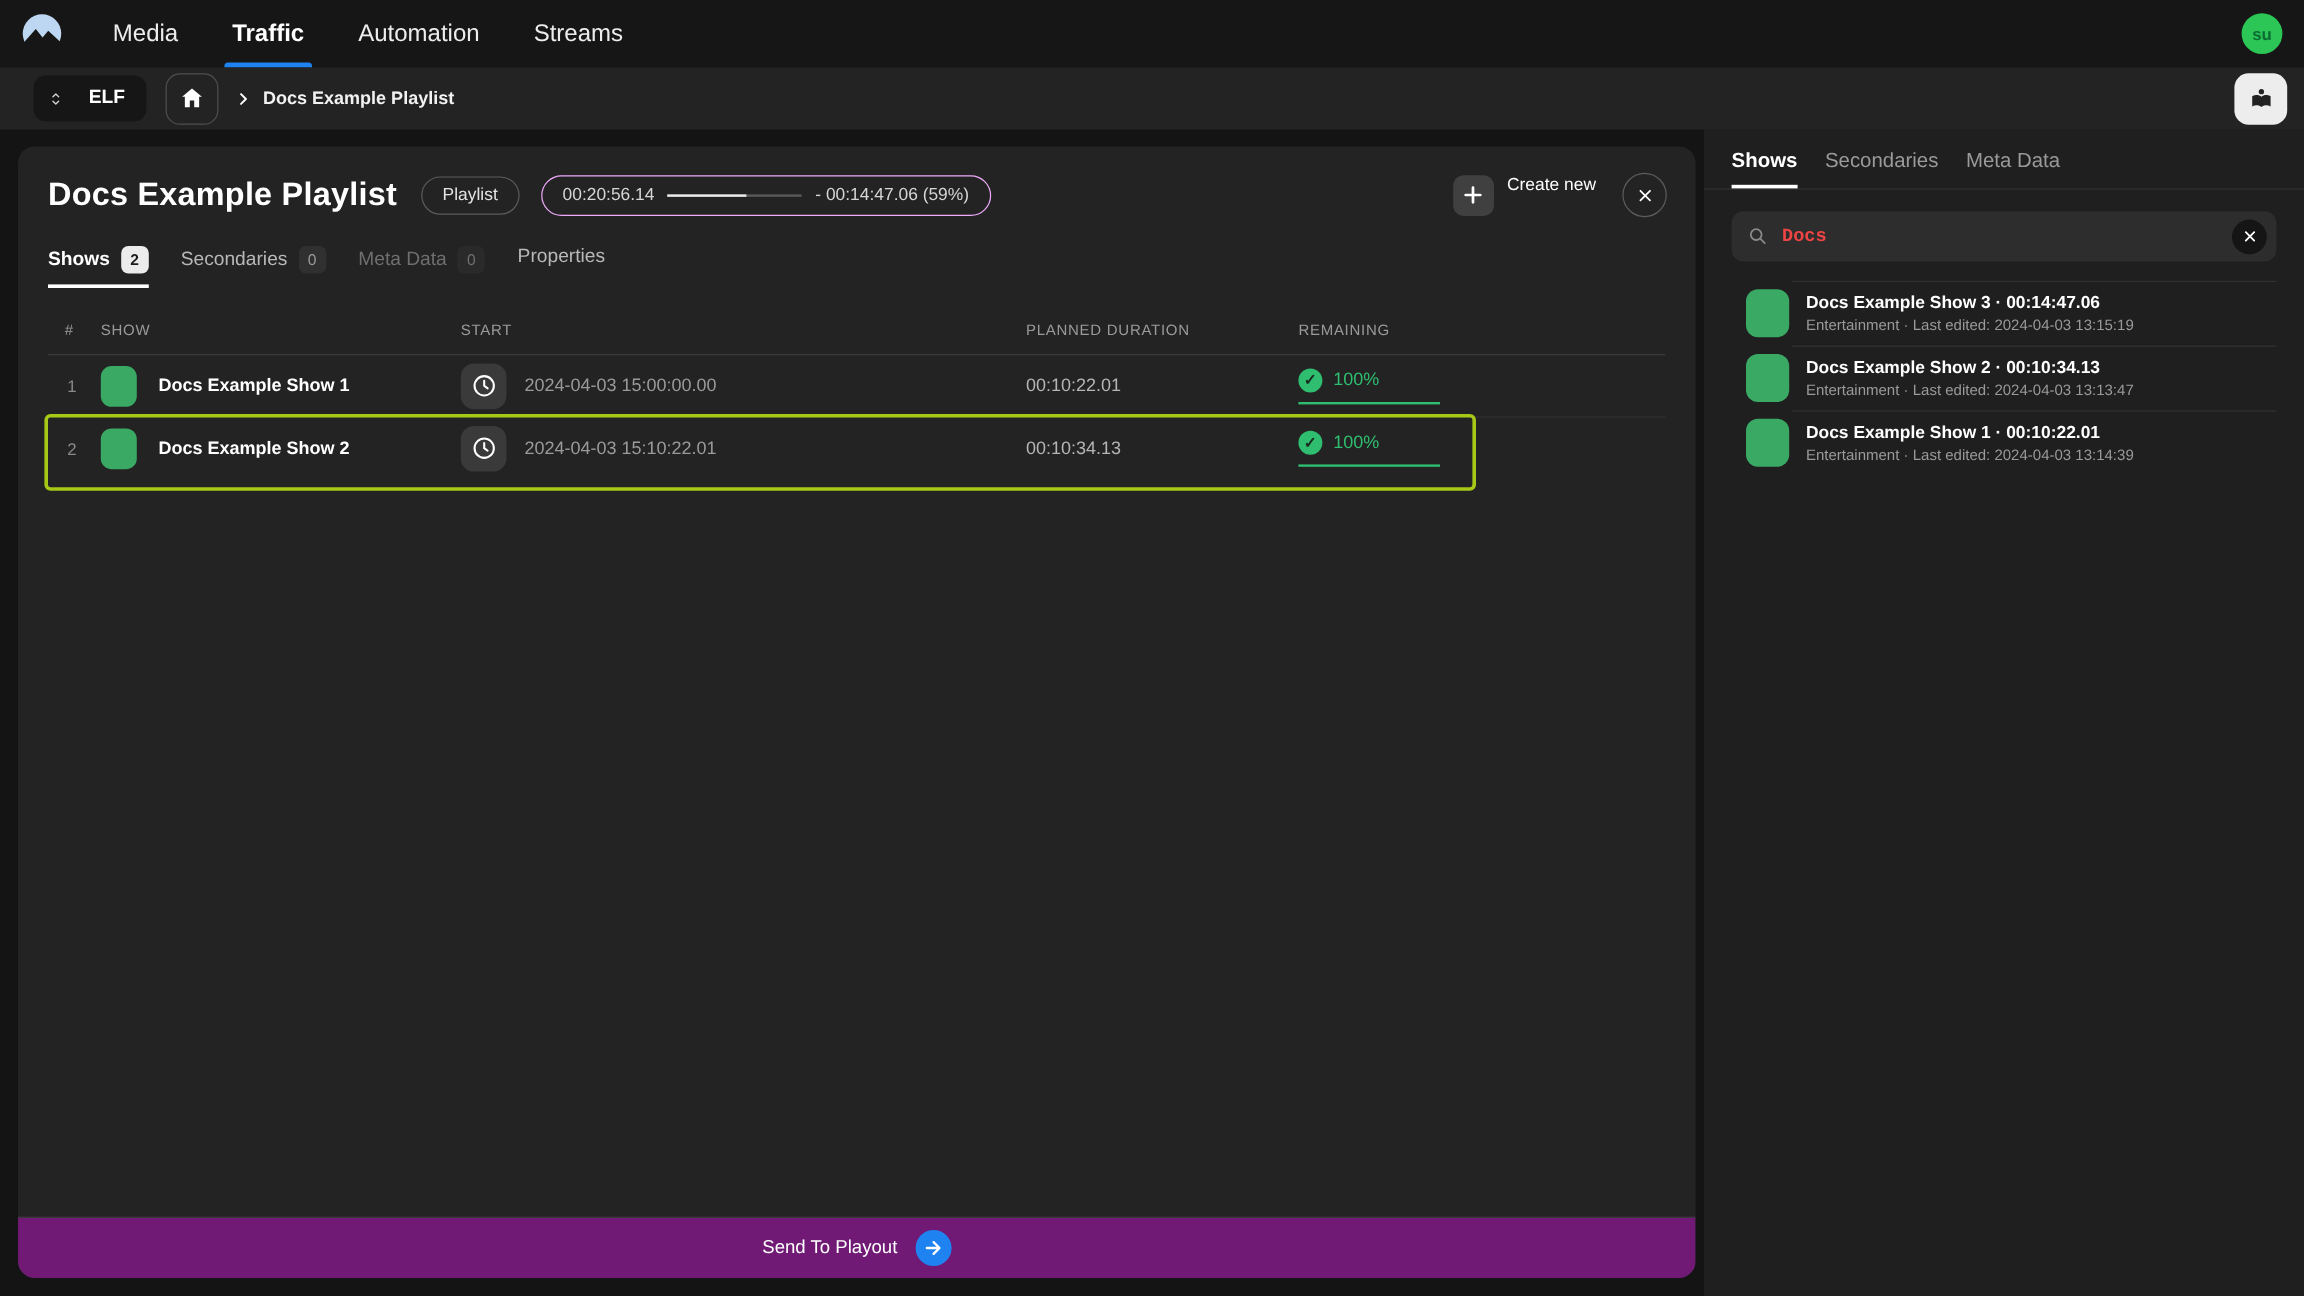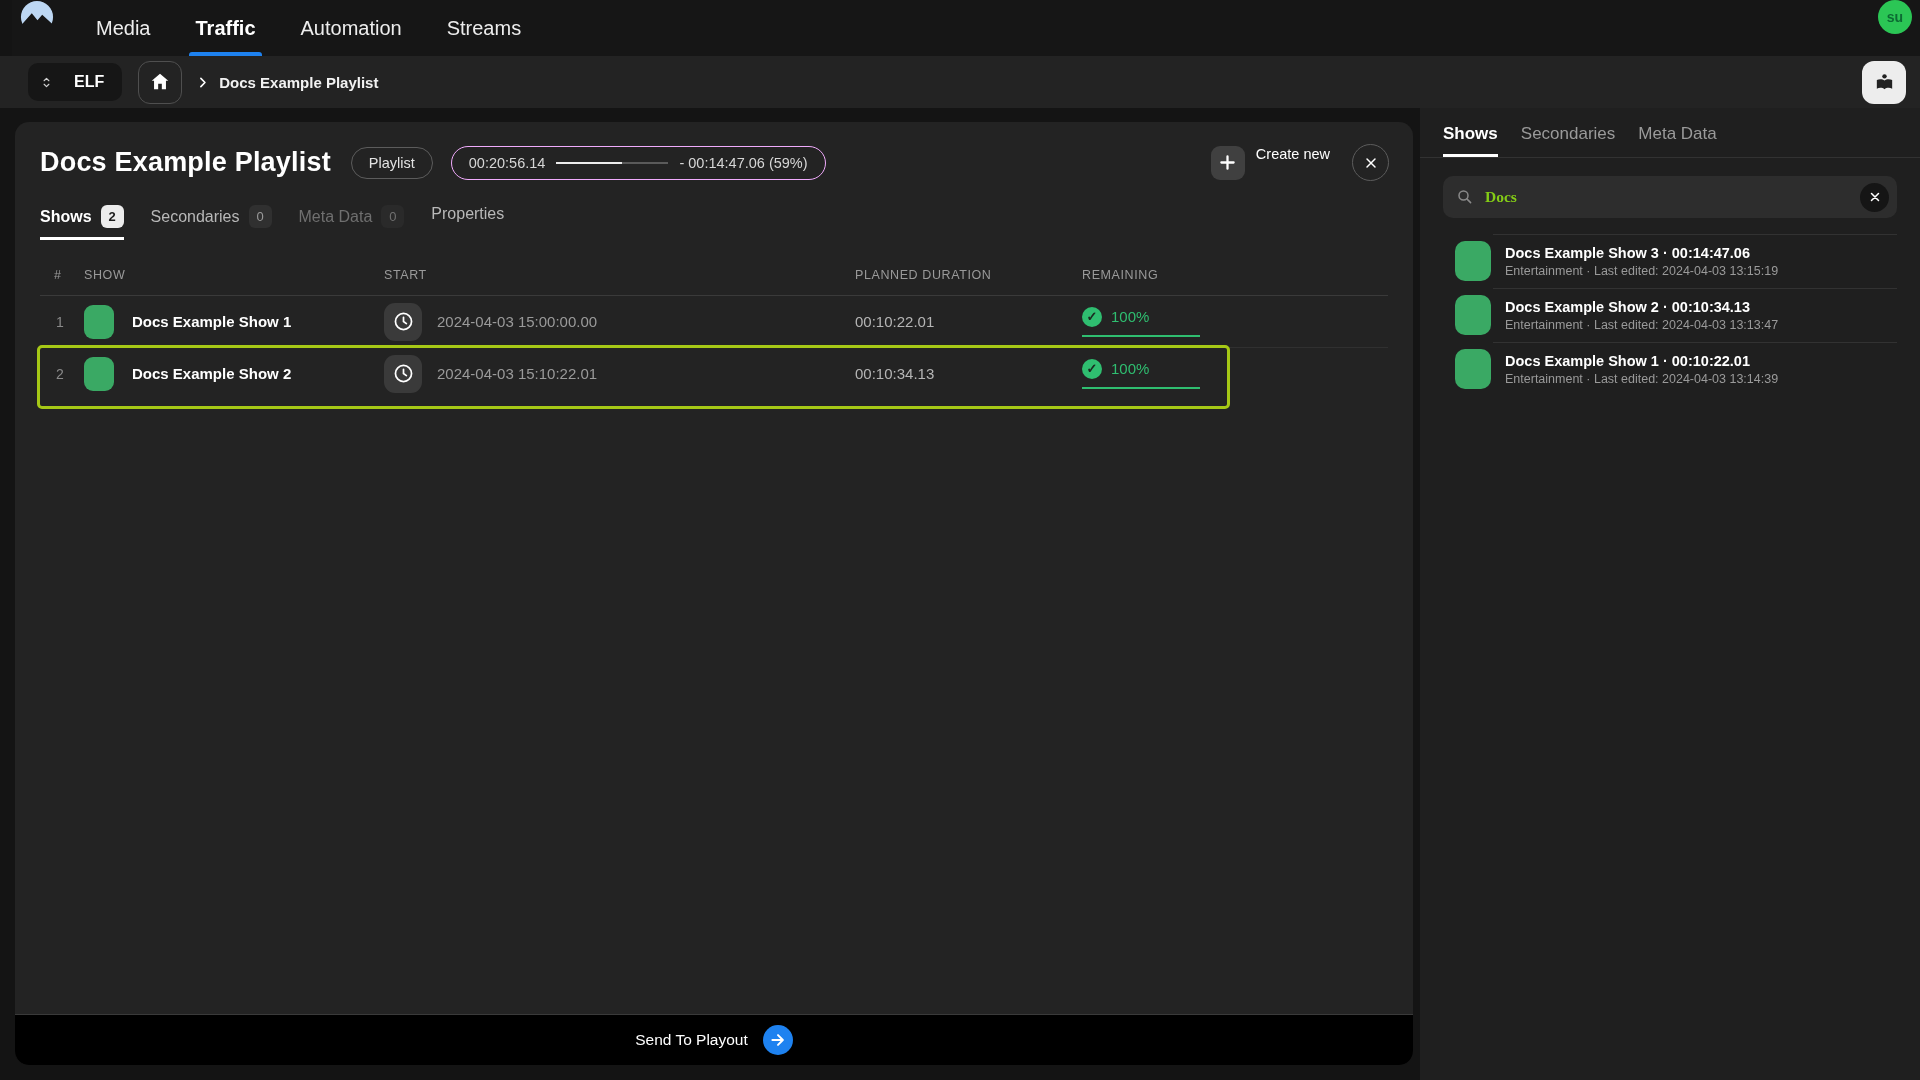--- a/index.html
+++ b/index.html
@@ -1,21 +1,21 @@
 <!DOCTYPE html>
 <html style="--accent-blue: #1e82f0; --success-green: #2fbe70; --thumb-green: #3aa964; --highlight-lime: #a6c816; --avatar-green: #2bc655;"><head>
 <meta charset="utf-8">
 <style>
   * { margin:0; padding:0; box-sizing:border-box; }
   html,body { width:1920px; height:1080px; overflow:hidden;
     background:#141414; font-family:"Liberation Sans", sans-serif; color:#fff; }
 
   
-  .topnav { position:absolute; left:12px; top:0; right:0; height:56px;
-    background:#161616; display:flex; padding:0 8px; z-index:5; }
+  .topnav { position:absolute; left:0; top:0; right:0; height:56px;
+    background:#161616; display:flex; align-items:center; padding:0 18px; z-index:5; }
   .logo { width:34px; height:34px; margin-right:42px; cursor:pointer; }
   .navitem { position:relative; height:56px; display:flex; align-items:center;
     margin-right:45px; font-size:20px; font-weight:500; color:#ededed; cursor:pointer; }
   .navitem.active { color:#fff; font-weight:600; }
   .navitem.active::after { content:""; position:absolute; left:-6px; right:-6px; bottom:0;
     height:4px; border-radius:3px 3px 0 0; background:var(--accent-blue,#1e82f0); }
   .avatar { margin-left:auto; width:34px; height:34px; border-radius:50%;
     background:var(--avatar-green,#2bc655); color:#0c6b33; font-size:14px; font-weight:700;
     display:flex; align-items:center; justify-content:center; cursor:pointer; }
 
@@ -86,42 +86,42 @@
   .cstart .dt { font-size:15px; color:#9a9a9a; }
   .cplanned { font-size:15px; color:#b5b5b5; }
   .crem { display:flex; flex-direction:column; width:118px; }
   .remtop { display:flex; align-items:center; gap:9px; }
   .checkcircle { width:20px; height:20px; border-radius:50%; background:var(--success-green,#2fbe70);
     color:#1b2a20; font-size:13px; font-weight:700; display:flex; align-items:center; justify-content:center; }
   .rempct { font-size:15px; color:var(--success-green,#2fbe70); }
   .rembar { margin-top:8px; height:2px; width:118px; background:var(--success-green,#2fbe70); }
 
   
-  .pfooter { position:absolute; left:0; right:0; bottom:0; height:51px; background:#000000;
+  .pfooter { position:absolute; left:0; right:0; bottom:0; height:51px; background:#701a75;
     border-top:1px solid #3a3a3a; display:flex; align-items:center; justify-content:center;
     gap:15px; cursor:pointer; }
   .pfooter .lbl { font-size:15.5px; font-weight:500; color:#fff; }
   .bluecircle { width:30px; height:30px; border-radius:50%; background:var(--accent-blue,#1e82f0);
     display:flex; align-items:center; justify-content:center; }
 
   
   .library { position:absolute; right:0; top:0; width:500px; bottom:0;
     background:#1f1f1f; padding:0 23px; }
   .lib-head { display:flex; align-items:center; padding-top:15px; }
   .lib-title { font-size:24px; font-weight:600; }
   .lib-head .circleX { margin-left:auto; }
   .ltabs { display:flex; gap:23px; margin-top:16px; }
   .ltab { font-size:17px; color:#9a9a9a; padding-bottom:10px;
     border-bottom:3px solid transparent; cursor:pointer; }
   .ltab.active { color:#fff; font-weight:600; border-bottom-color:#fff; }
   .lib-sep { margin:0 -23px; border-top:1px solid #323232; }
   .searchbox { margin-top:18px; height:42px; background:#2d2d2d; border-radius:10px;
     display:flex; align-items:center; padding:0 8px 0 13px; gap:11px; }
   .searchbox input { flex:1; background:transparent; border:none; outline:none;
-    color:#84cc16; font-size:15.5px; font-weight:700; font-family:Liberation Serif, serif; }
+    color:#ef4444; font-size:15.5px; font-weight:700; font-family:Liberation Mono, monospace; }
   .clearbtn { width:29px; height:29px; border-radius:50%; background:#151515; flex:none;
     display:flex; align-items:center; justify-content:center; cursor:pointer; }
   .liblist { margin-top:16px; }
   .libitem { position:relative; display:flex; align-items:center; gap:14px;
     padding:7px 12px; cursor:pointer; }
   .libitem::before { content:""; position:absolute; top:0; left:50px; right:0;
     border-top:1px solid #323232; }
   .libthumb { width:36px; height:40px; border-radius:10px; background:var(--thumb-green,#3aa964); flex:none; }
   .libtxt { display:flex; flex-direction:column; gap:3px; }
   .libtitle { font-size:14.5px; font-weight:700; color:#fff; }

